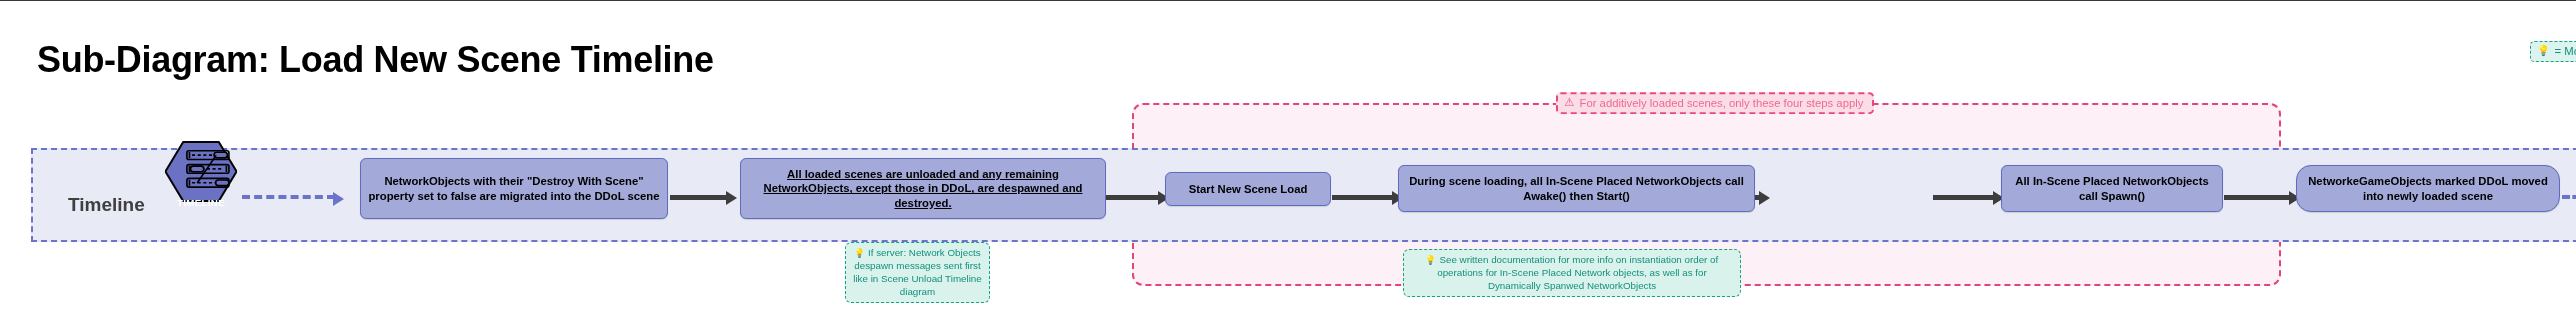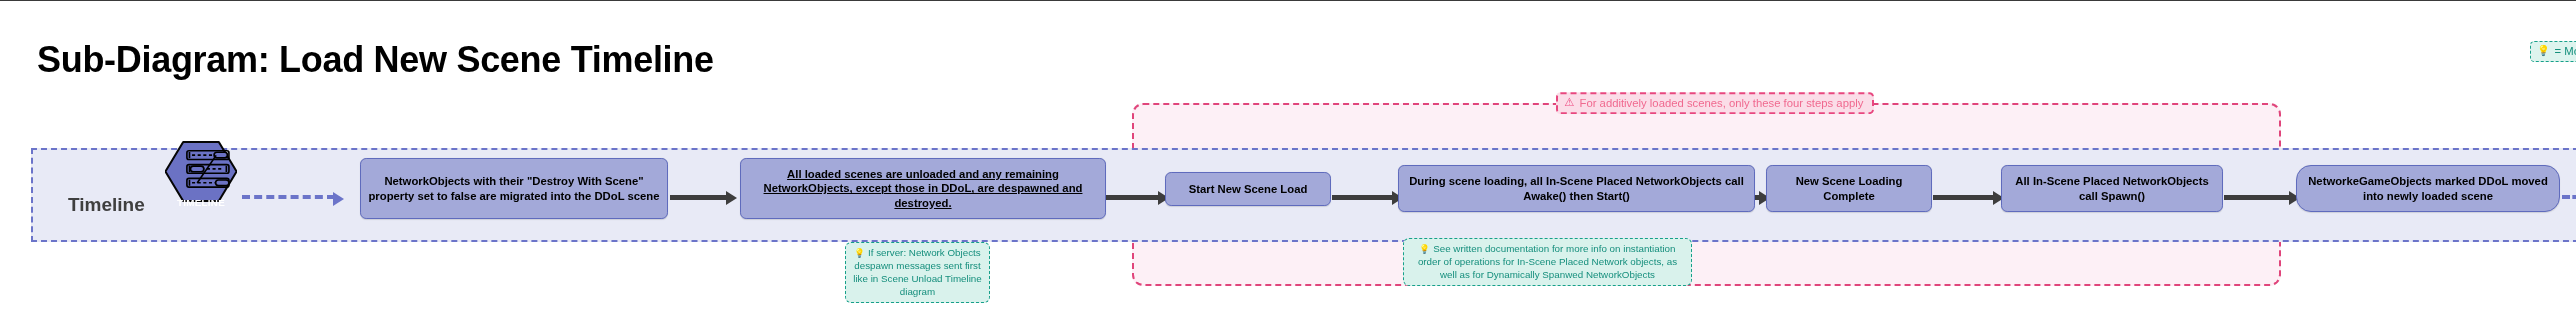--- a/index.html
+++ b/index.html
@@ -216,33 +216,32 @@
 
   <div class="node" style="left:740px; top:157px; width:366px;  height:61px;text-decoration:underline;">All loaded scenes are unloaded and any remaining NetworkObjects, except those in DDoL, are despawned and destroyed.</div>
   <div class="arrow" style="left:1096px; top:194px; width:63px;"></div>
 
   <div class="node" style="left:1165px; top:171px; width:166px;  height:34px;">Start New Scene Load</div>
   <div class="arrow" style="left:1332px; top:194px; width:61px;"></div>
 
   <div class="node" style="left:1398px; top:164px; width:357px;  height:47px;">During scene loading, all In-Scene Placed NetworkObjects call Awake() then Start()</div>
   <div class="arrow" style="left:1699px; top:194px; width:61px;"></div>
 
-  <div class="node" style="left:1766px; top:164px; width:166px;  height:47px;">New Scene Loading Complete</div>
   <div class="arrow" style="left:1933px; top:194px; width:61px;"></div>
 
   <div class="node" style="left:2001px; top:164px; width:222px;  height:47px;">All In-Scene Placed NetworkObjects call Spawn()</div>
   <div class="arrow" style="left:2224px; top:194px; width:66px;"></div>
 
   <div class="node" style="left:2296px; top:164px; width:264px;  height:47px;border-radius:15px;">NetworkeGameObjects marked DDoL moved into newly loaded scene</div>
   <div class="arrow dash" style="left:2562px; top:194px; width:39px;"></div>
 
   <div class="note-green" style="left:845px; top:241px; width:145px;">
     <span class="bulb">💡</span>
     <span>If server: Network Objects despawn messages sent first like in Scene Unload Timeline diagram</span>
   </div>
 
-  <div class="note-green" style="left:1403px; top:237px; width:289px;">
+  <div class="note-green" style="left:1403px; top:248px; width:338px;">
     <span class="bulb">💡</span>
     <span>See written documentation for more info on instantiation order of operations for In-Scene Placed Network objects, as well as for Dynamically Spanwed NetworkObjects</span>
   </div>
 
 </div>
 
 
 </body></html>

